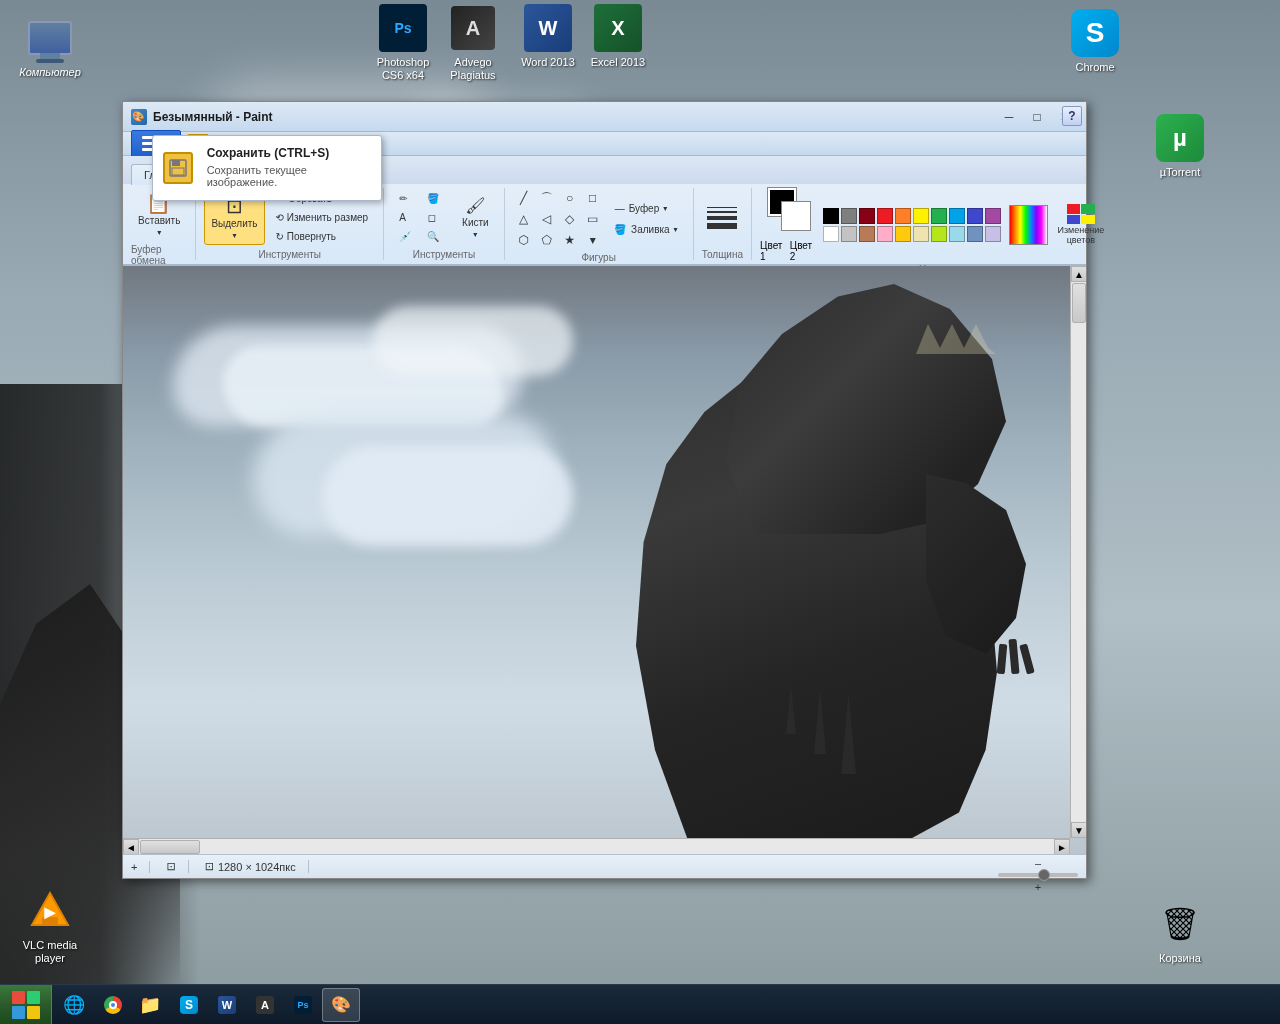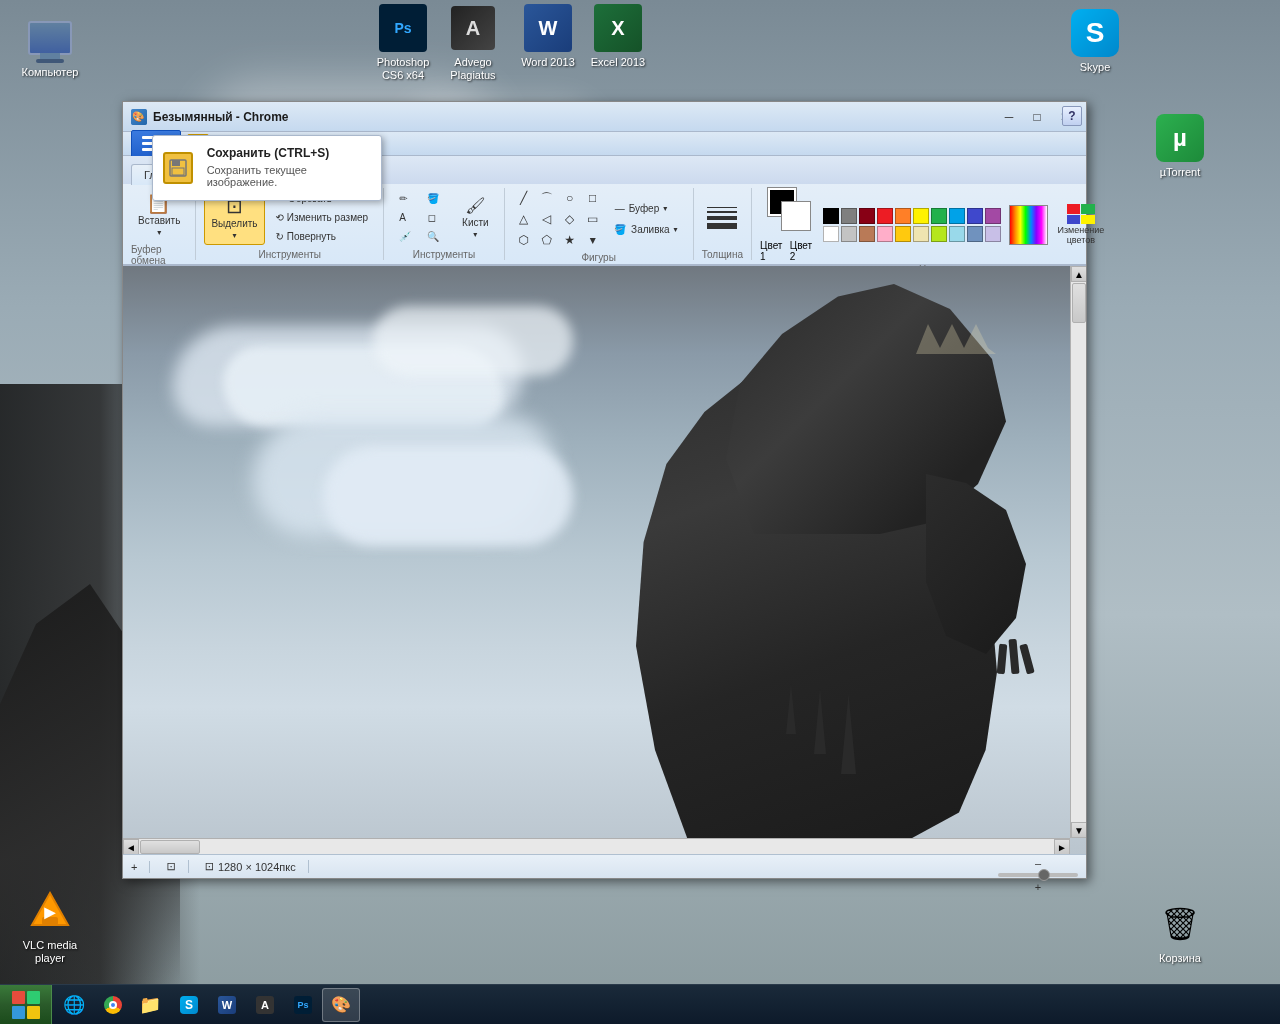--- a/index.html
+++ b/index.html
@@ -690,21 +690,21 @@
 <body>
 
 <div class="desktop">
 
   <div style="position:absolute;top:80px;left:200px;width:300px;height:120px;background:rgba(255,255,255,0.3);border-radius:60px;filter:blur(20px);"></div>
   <div style="position:absolute;top:100px;left:400px;width:200px;height:80px;background:rgba(255,255,255,0.25);border-radius:40px;filter:blur(15px);"></div>
 
   <div style="position:absolute;bottom:40px;left:0;width:200px;height:600px;background:linear-gradient(to right, #111 0%, #222 50%, transparent 100%);opacity:0.85;"></div>
   <div style="position:absolute;bottom:40px;left:0;width:180px;height:400px;background:linear-gradient(160deg, #1a1a1a 0%, #2d2d2d 60%, transparent 100%);clip-path:polygon(0 100%, 0 30%, 20% 10%, 50% 0%, 80% 20%, 100% 60%, 100% 100%);opacity:0.9;"></div>
 
-  <div class="desktop-icon" style="top:10px;left:10px;">
+  <div class="desktop-icon" style="top:10px;left:10px;font-style:italic;">
     <div class="icon-img">
       <div style="width:44px;height:34px;background:linear-gradient(to bottom,#6080a0,#4060a0);border-radius:3px;border:2px solid #8898b8;position:relative;">
         <div style="position:absolute;bottom:-6px;left:50%;transform:translateX(-50%);width:20px;height:6px;background:#6080a0;"></div>
         <div style="position:absolute;bottom:-10px;left:50%;transform:translateX(-50%);width:28px;height:4px;background:#405878;border-radius:2px;"></div>
       </div>
     </div>
     <span class="icon-label">Компьютер</span>
   </div>
 
   <div class="desktop-icon" style="top:0px;left:363px;">
@@ -732,21 +732,21 @@
     <div class="icon-img">
       <div class="excel-icon-box">X</div>
     </div>
     <span class="icon-label">Excel 2013</span>
   </div>
 
   <div class="desktop-icon" style="top:5px;right:145px;">
     <div class="icon-img">
       <div class="skype-icon-box">S</div>
     </div>
-    <span class="icon-label">Skype</span>
+    <span class="icon-label">Chrome</span>
   </div>
 
 
   <div class="desktop-icon" style="top:110px;right:60px;">
     <div class="icon-img">
       <div class="utorrent-box">µ</div>
     </div>
     <span class="icon-label">µTorrent</span>
   </div>
 
@@ -770,21 +770,21 @@
     <span class="icon-label">Корзина</span>
   </div>
 
   <div class="paint-window">
 
     <div class="paint-titlebar">
       <div class="paint-titlebar-left">
         <div class="titlebar-icon">
           <div class="paint-icon-box" style="width:16px;height:16px;font-size:10px;">🎨</div>
         </div>
-        <span class="titlebar-text">Безымянный - Chrome</span>
+        <span class="titlebar-text">Безымянный - Paint</span>
       </div>
       <div class="titlebar-controls">
         <div class="title-btn">─</div>
         <div class="title-btn">□</div>
         <div class="title-btn close">✕</div>
       </div>
     </div>
 
     <div class="paint-qa-toolbar">
       <div class="app-menu-btn">

